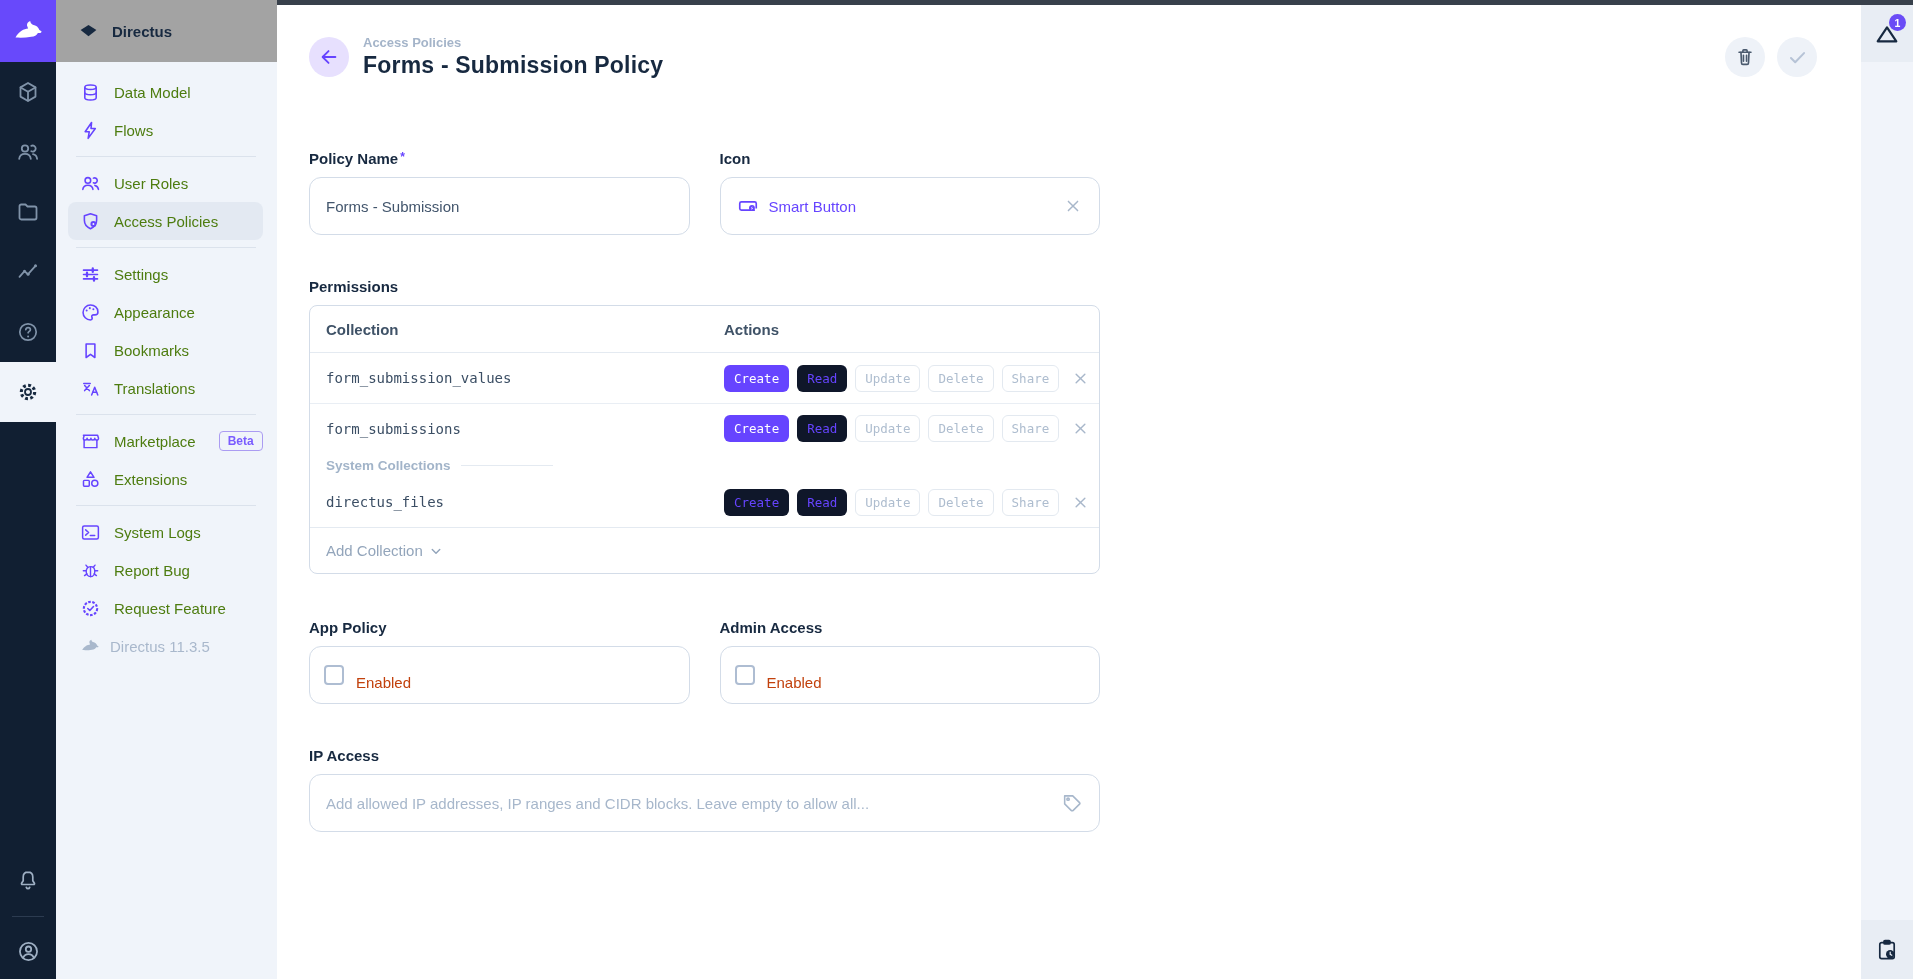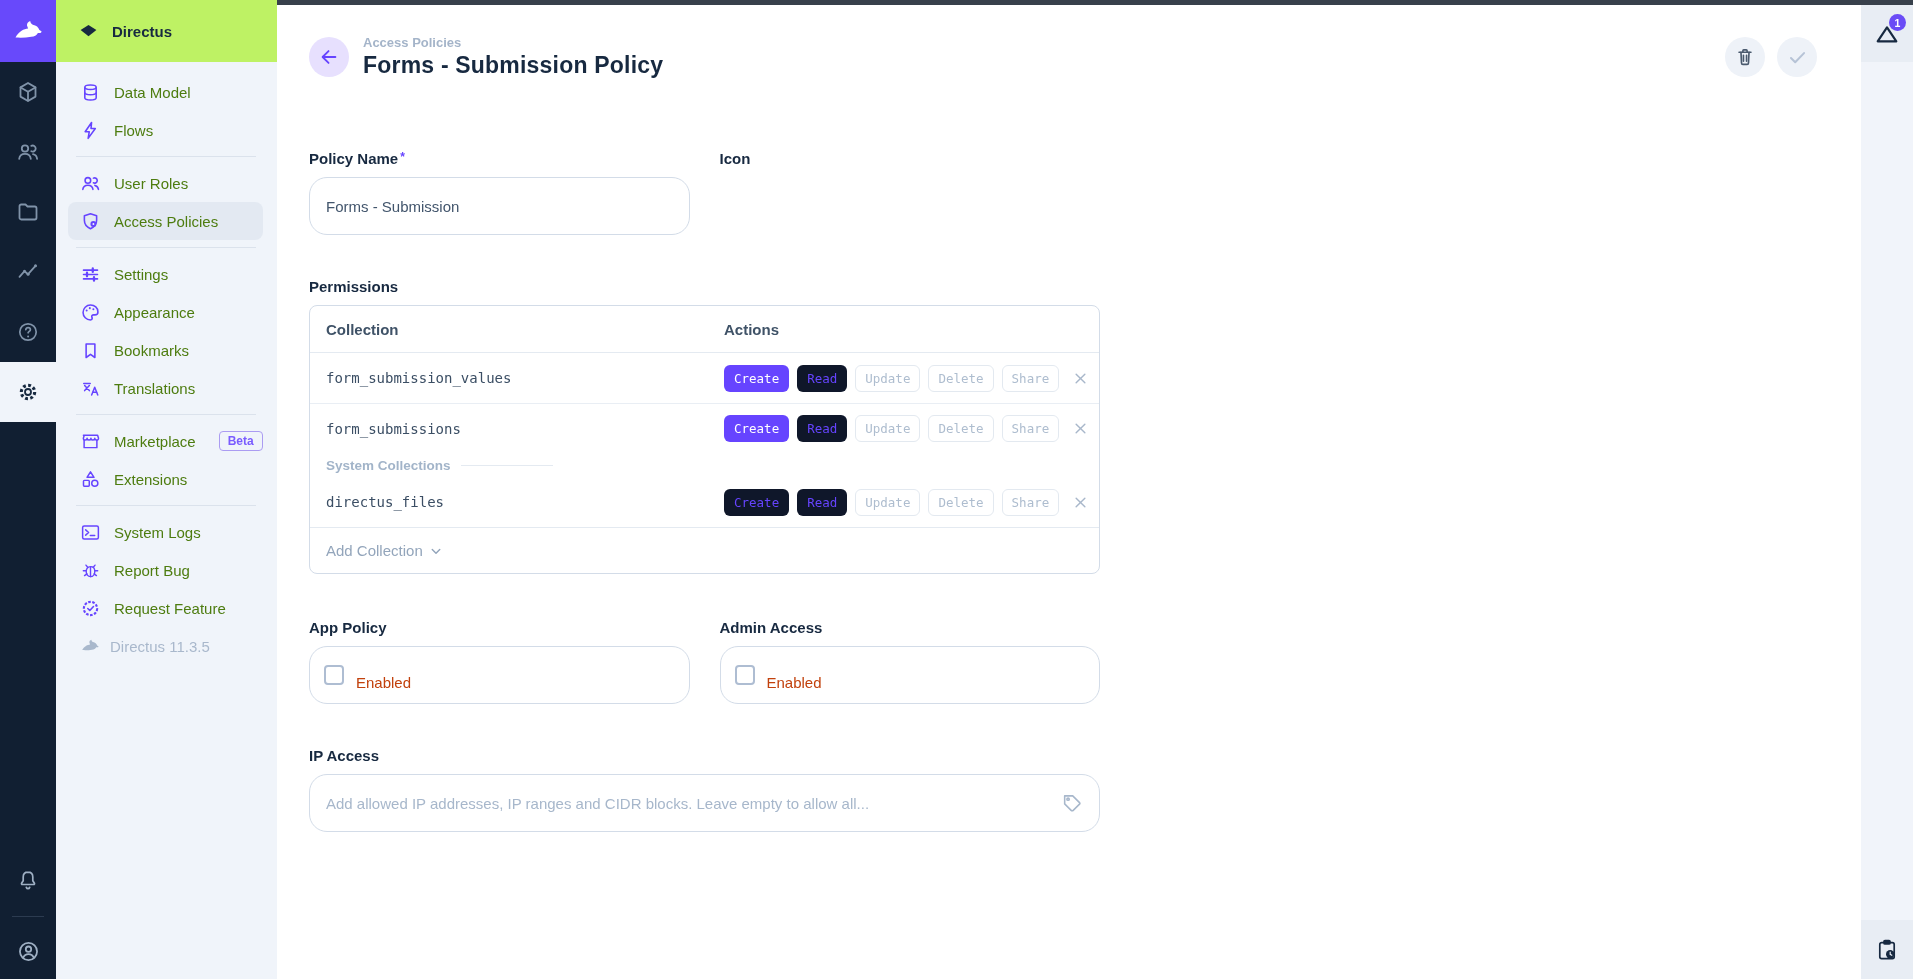--- a/index.html
+++ b/index.html
@@ -10,21 +10,21 @@
   
   .module-bar { width:56px; background:#111f32; display:flex; flex-direction:column; flex-shrink:0; }
   .logo-cell { width:56px; height:62px; background:#6849fb; display:flex; align-items:center; justify-content:center; color:#fff; }
   .module-cell { width:56px; height:60px; display:flex; align-items:center; justify-content:center; color:#8093a9; cursor:pointer; }
   .module-cell.active { background:#f0f4fa; color:#172940; }
   .module-bottom { margin-top:auto; display:flex; flex-direction:column; align-items:center; }
   .module-divider { width:32px; height:1px; background:#2c3b50; margin:6px auto; }
 
   
   .nav { width:221px; background:#f0f4fa; flex-shrink:0; display:flex; flex-direction:column; }
-  .nav-header { height:62px; display:flex; align-items:center; gap:13px; padding-left:22px; background:#bef264; }
+  .nav-header { height:62px; display:flex; align-items:center; gap:13px; padding-left:22px; background:#a3a3a3; }
   .nav-header .t { font-size:15px; font-weight:700; color:#172940; }
   .nav-list { padding-top:11px; }
   .nav-item { height:38px; display:flex; align-items:center; gap:13px; margin:0 14px 0 12px; padding-left:12px; border-radius:8px; cursor:pointer; }
   .nav-item .lbl { font-size:15px; font-weight:500; color:#4d7c0f; white-space:nowrap; }
   .nav-item .nic { color:#6644ff; flex-shrink:0; }
   .nav-item.active { background:#e3e9f2; }
   .nav-divider { height:1px; background:#dbe2ec; margin:7px 21px 7px 20px; }
   .beta-badge { margin-left:10px; font-size:12px; font-weight:600; color:#7a5cff; border:1.5px solid #ab9cf2; border-radius:4px; padding:2px 8px; line-height:1.2; }
   .version-row { display:flex; align-items:center; gap:10px; padding-left:24px; height:38px; color:#a9b8cc; }
   .version-row .v { font-size:15px; font-weight:500; }
@@ -43,21 +43,21 @@
   .header-actions { margin-left:auto; display:flex; gap:12px; }
   .circle-btn { width:40px; height:40px; border-radius:50%; background:#eef2f8; display:flex; align-items:center; justify-content:center; cursor:pointer; }
   .circle-btn.delete { color:#4a5a6e; }
   .circle-btn.save { color:#b6c3d6; }
 
   .form { margin:44px 0 0 32px; width:791px; }
   .field-label { font-size:15px; font-weight:700; color:#172940; margin-bottom:10px; }
   .req { color:#6644ff; font-size:12px; vertical-align:top; margin-left:2px; }
   .two-col { display:flex; gap:30px; }
   .two-col > div { flex:1; }
-  .tbox { height:58px; border:1px solid #d3dce8; border-radius:18px; background:#fff; display:flex; align-items:center; padding:0 16px; }
+  .tbox { height:58px; border:1px solid #d3dce8; border-radius:12px; background:#fff; display:flex; align-items:center; padding:0 16px; }
   .tbox input { border:none; outline:none; flex:1; font-size:15px; color:#42556c; font-family:"Liberation Sans",sans-serif; background:transparent; }
   .tbox input::placeholder { color:#a7b7cb; opacity:1; }
   .icon-val { display:flex; align-items:center; gap:10px; color:#6644ff; font-size:15px; flex:1; }
   .deselect { color:#a8b7ca; cursor:pointer; display:flex; }
 
   .section { margin-top:45px; }
   .perm-card { border:1px solid #d3dce8; border-radius:8px; overflow:hidden; background:#fff; }
   .perm-row { display:flex; align-items:center; padding:0 14px 0 16px;gap:12px; }
   .perm-head { height:47px; border-bottom:1px solid #e4eaf1; }
   .perm-head .hc { font-size:15px; font-weight:600; color:#3f5267; }
@@ -515,20 +515,37 @@
 
         <div class="two-col">
           <div>
             <div class="field-label"><span>Policy Name</span><span class="req">*</span></div>
             <div class="tbox">
               <input type="text" value="Forms - Submission" style="">
             </div>
           </div>
           <div>
             <div class="field-label">Icon</div>
+            <div class="tbox">
+              <div class="icon-val">
+                <span>
+                    <svg class="ic" width="22" height="22">
+                      <use href="#i-smart"></use>
+                    </svg>
+                  </span>
+                <span>Smart Button</span>
+              </div>
+              <span class="deselect">
+                  <span>
+                    <svg class="ic" width="20" height="20">
+                      <use href="#i-x"></use>
+                    </svg>
+                  </span>
+                </span>
+            </div>
           </div>
         </div>
 
 
         <div class="section" style="margin-top:43px">
           <div class="field-label">Permissions</div>
           <div class="perm-card">
             <div class="perm-row perm-head">
               <div class="cell-collection hc">Collection</div>
               <div class="hc">Actions</div>

